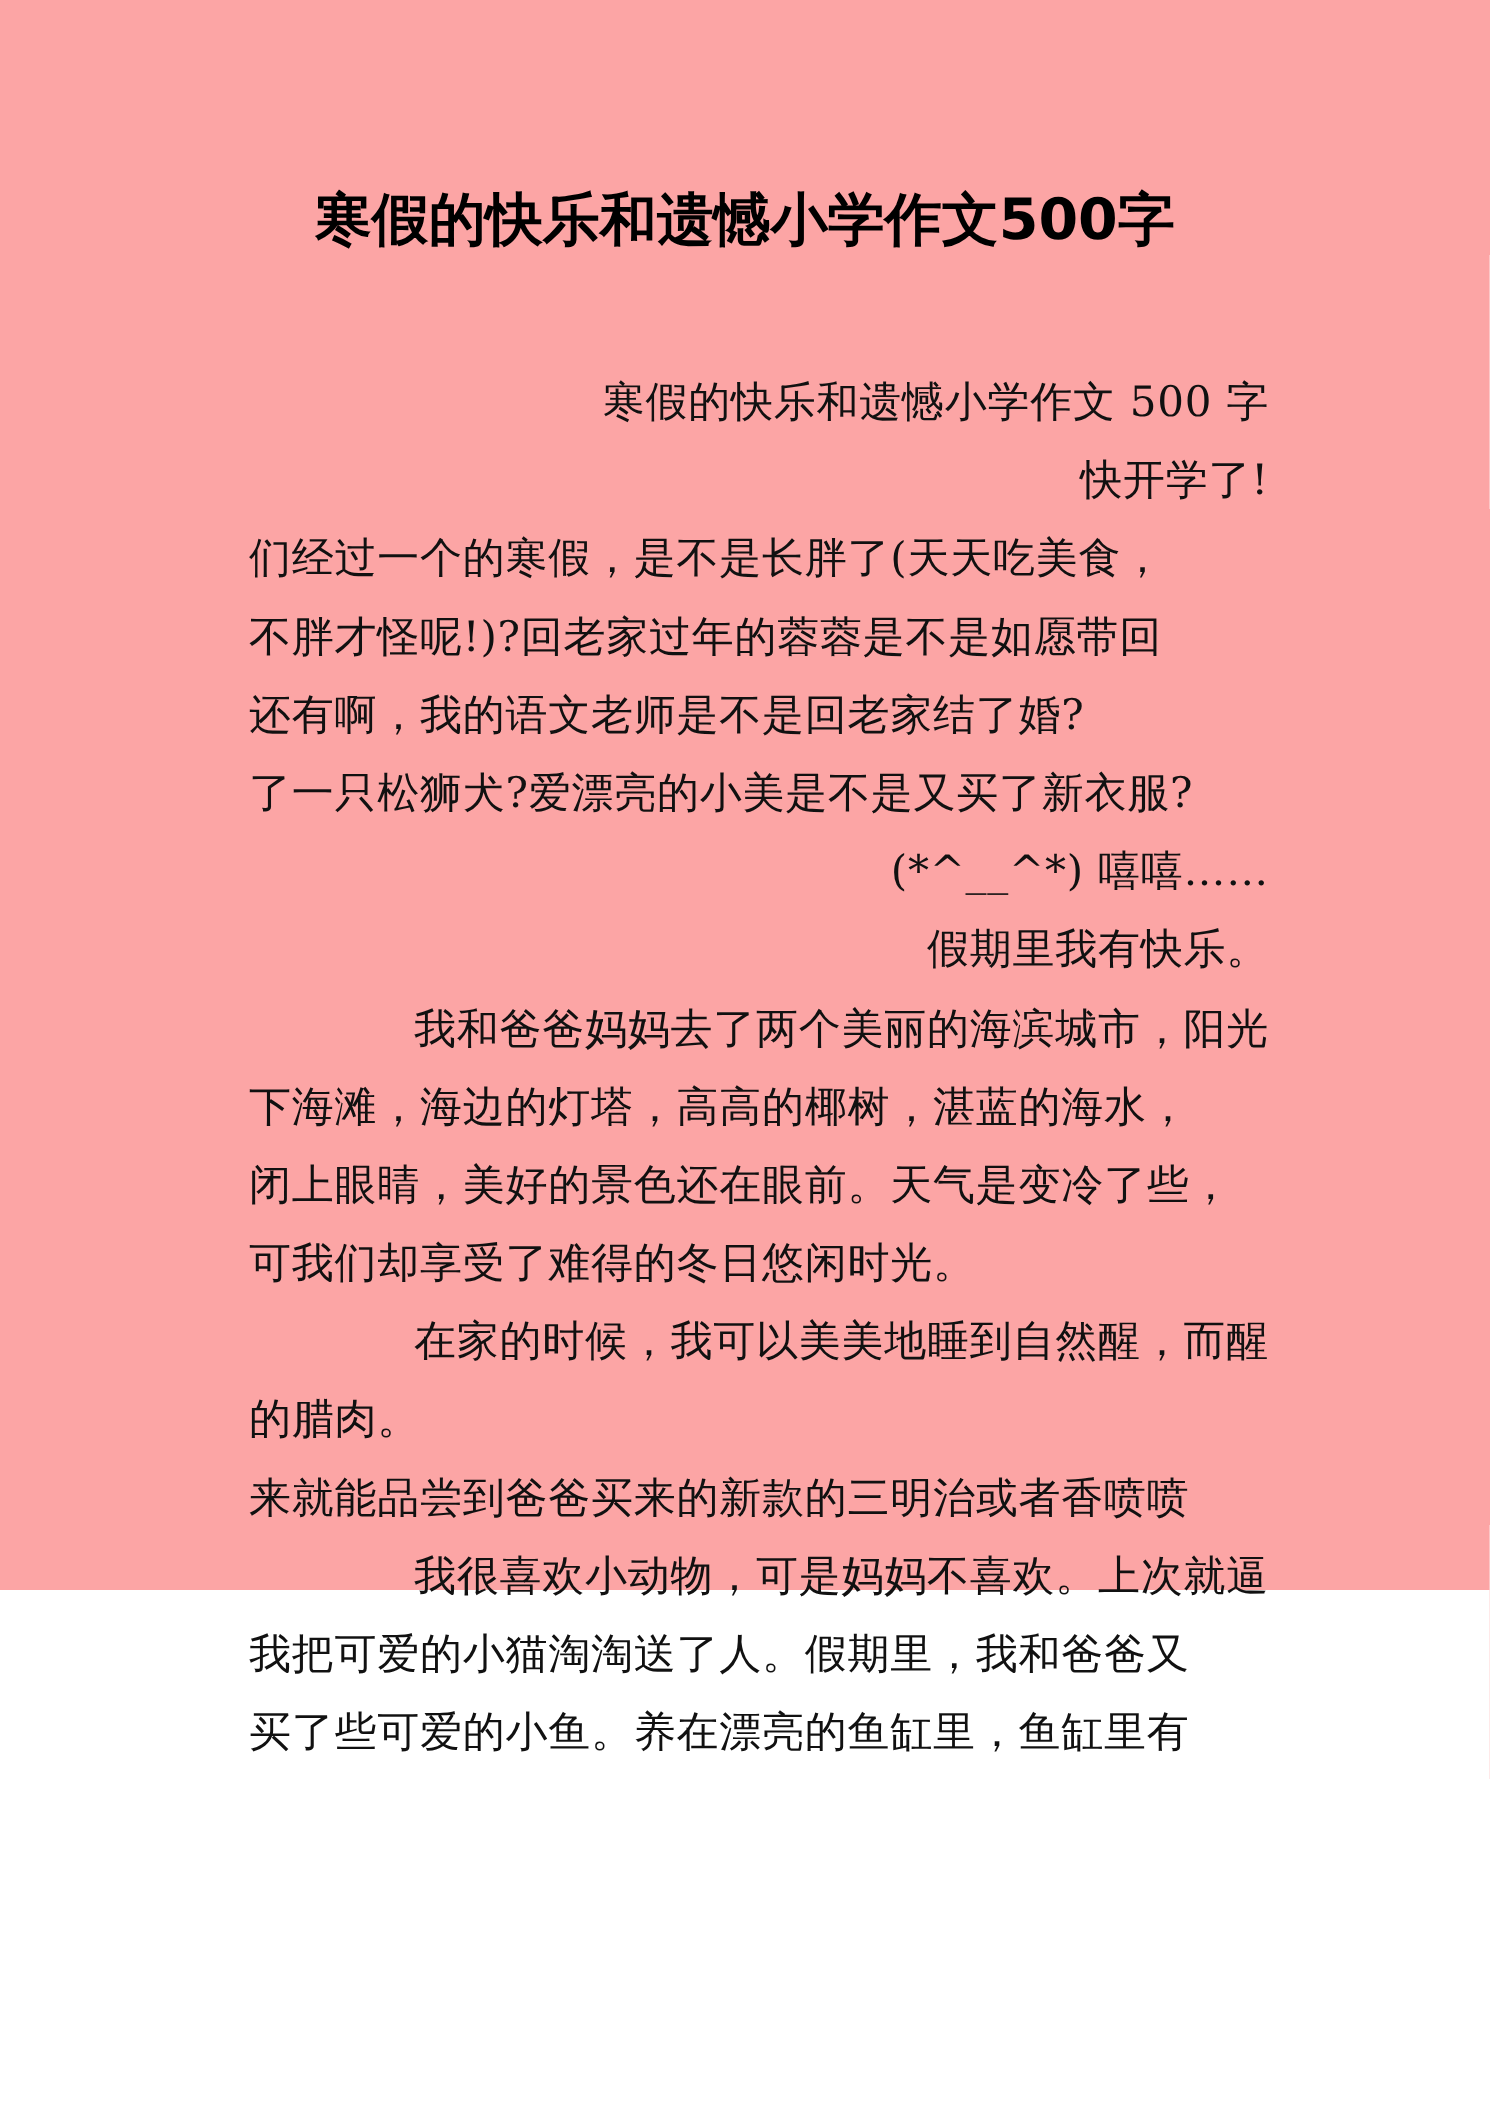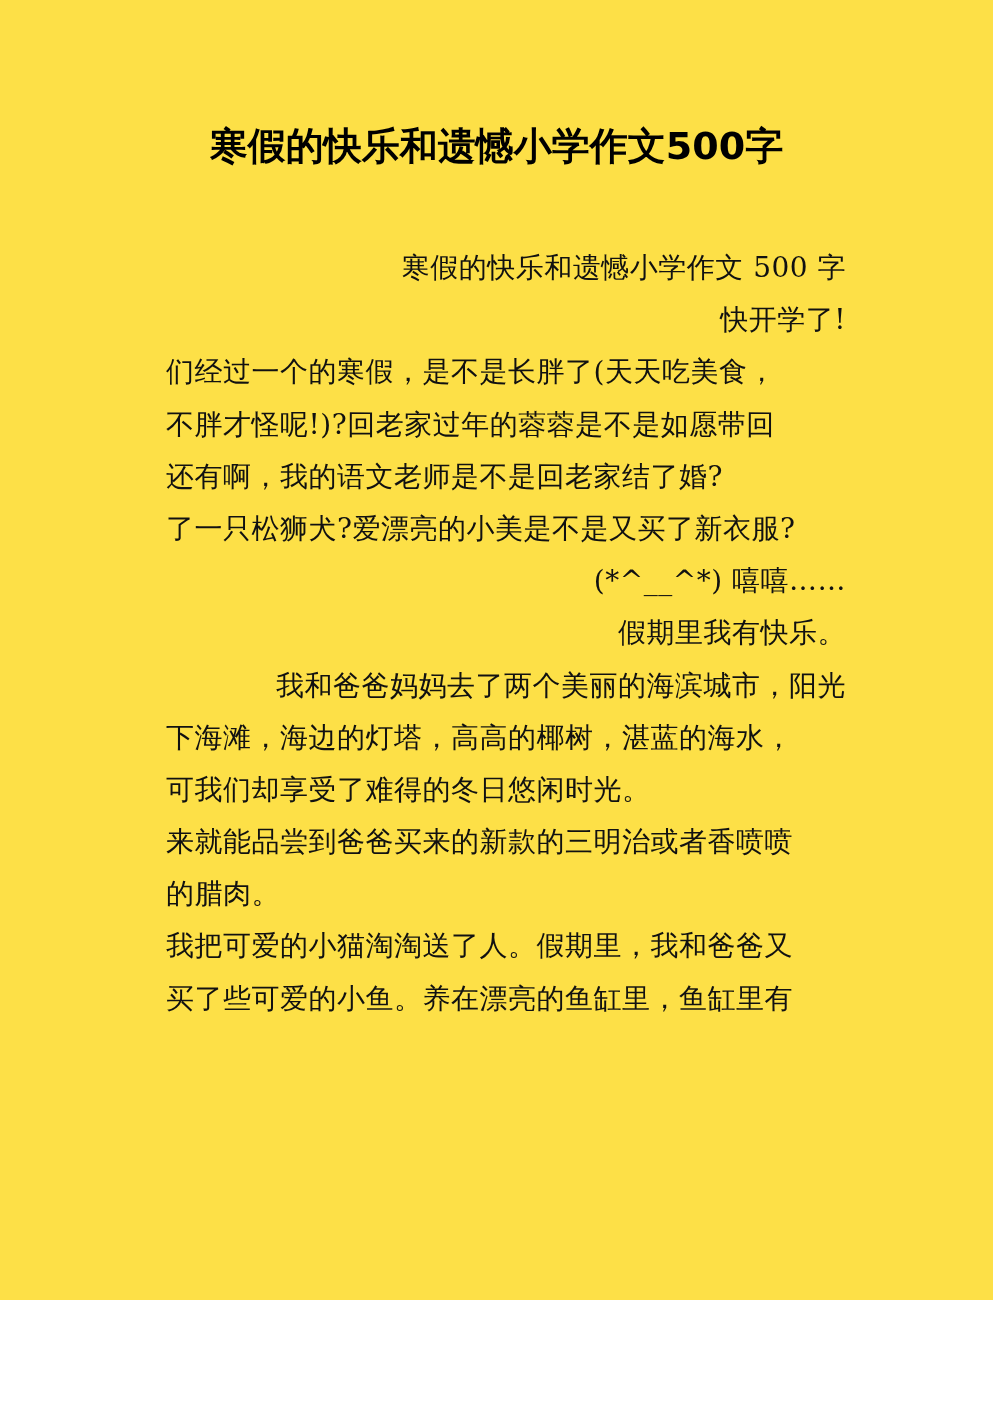--- a/index.html
+++ b/index.html
@@ -12,22 +12,22 @@
       height: 1404px;
       position: relative;
       overflow: hidden;
       font-family: "DejaVu Serif", "Liberation Serif", serif;
       color: #111111;
     }
     .page {
       position: absolute;
       left: 0; top: 0;
       width: 993px;
-      height: 1300px;
-      background: #fde047;
+      height: 1060px;
+      background: #fca5a5;
     }
     .doc-title {
       position: absolute;
       left: 0;
       width: 993px;
       top: 118px;
       text-align: center;
       font-family: "DejaVu Sans", "Liberation Sans", sans-serif;
       font-weight: bold;
       font-size: 38px;
@@ -65,19 +65,22 @@
     <span class="line indent">寒假的快乐和遗憾小学作文 500 字</span>
     <span class="line indent">快开学了!</span>
     <span class="line">们经过一个的寒假，是不是长胖了(天天吃美食，</span>
     <span class="line">不胖才怪呢!)?回老家过年的蓉蓉是不是如愿带回</span>
     <span class="line">还有啊，我的语文老师是不是回老家结了婚?</span>
     <span class="line">了一只松狮犬?爱漂亮的小美是不是又买了新衣服?</span>
     <span class="line indent">(*^__^*) 嘻嘻……</span>
     <span class="line indent">假期里我有快乐。</span>
     <span class="line indent">我和爸爸妈妈去了两个美丽的海滨城市，阳光</span>
     <span class="line">下海滩，海边的灯塔，高高的椰树，湛蓝的海水，</span>
+    <span class="line">闭上眼睛，美好的景色还在眼前。天气是变冷了些，</span>
     <span class="line">可我们却享受了难得的冬日悠闲时光。</span>
+    <span class="line indent">在家的时候，我可以美美地睡到自然醒，而醒</span>
+    <span class="line">的腊肉。</span>
     <span class="line">来就能品尝到爸爸买来的新款的三明治或者香喷喷</span>
-    <span class="line">的腊肉。</span>
+    <span class="line indent">我很喜欢小动物，可是妈妈不喜欢。上次就逼</span>
     <span class="line">我把可爱的小猫淘淘送了人。假期里，我和爸爸又</span>
     <span class="line">买了些可爱的小鱼。养在漂亮的鱼缸里，鱼缸里有</span>
   </div>
 </div>
 
 </body></html>

